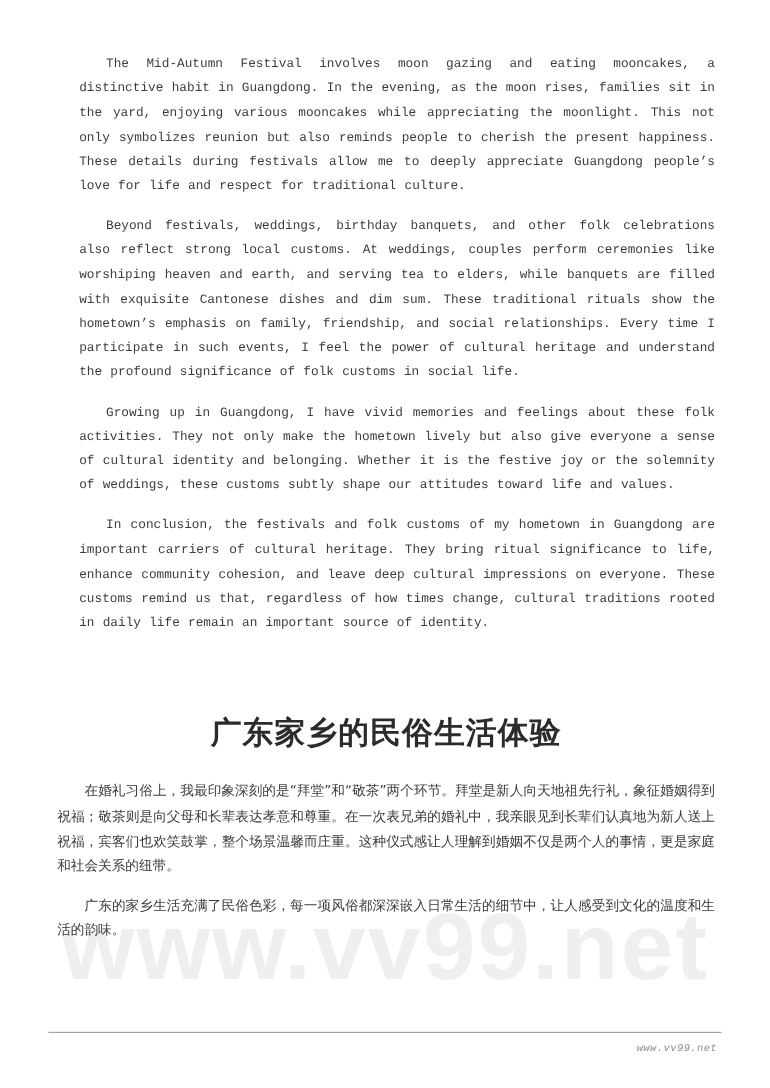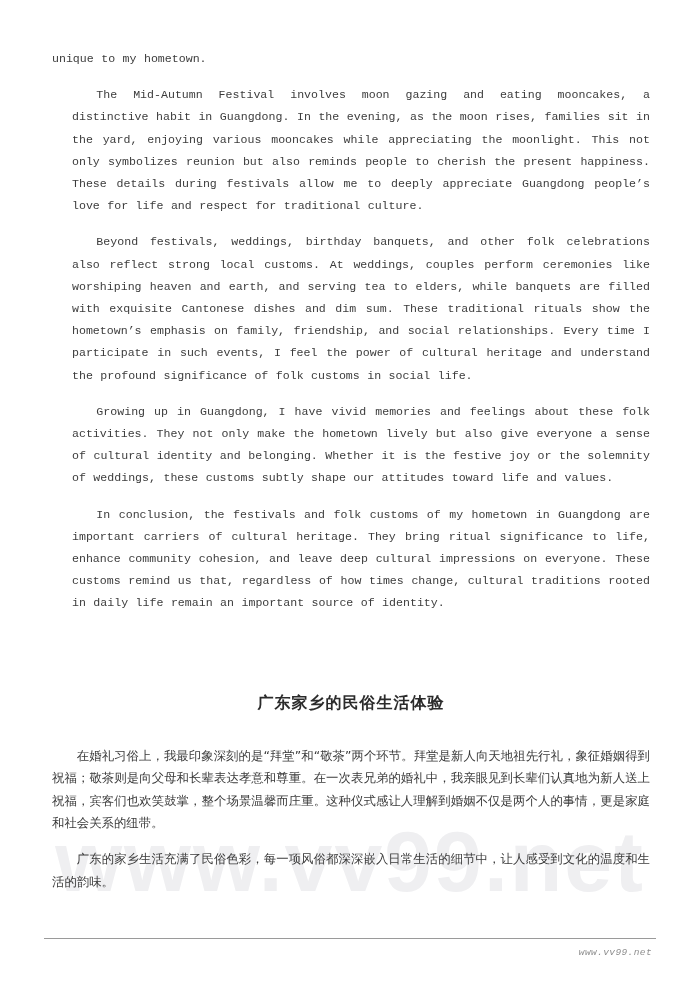--- a/index.html
+++ b/index.html
@@ -62,21 +62,21 @@
     text-indent: 2.1em;
     margin-left: 20px;
   }
 
   
   h1.cn-title {
     margin: 0;
     padding: 0;
     font-family: "DejaVu Sans", "Liberation Sans", sans-serif;
     font-weight: 700;
-    font-size: 16px;
+    font-size: 28px;
     line-height: 28px;
     text-align: center;
     color: #2b2b2b;
     letter-spacing: 1px;
   }
   .title-block {
     margin-top: 74px;
     margin-bottom: 28px;
   }
 
@@ -128,21 +128,20 @@
 </style>
 </head>
 <body>
 
 <div class="page">
 
   <div class="watermark">www.vv99.net</div>
 
   <div class="content">
 
-    <p class="en first-line-none">unique to my hometown.</p>
 
     <p class="en indent">The Mid-Autumn Festival involves moon gazing and eating mooncakes, a distinctive habit in Guangdong. In the evening, as the moon rises, families sit in the yard, enjoying various mooncakes while appreciating the moonlight. This not only symbolizes reunion but also reminds people to cherish the present happiness. These details during festivals allow me to deeply appreciate Guangdong people’s love for life and respect for traditional culture.</p>
 
     <p class="en indent">Beyond festivals, weddings, birthday banquets, and other folk celebrations also reflect strong local customs. At weddings, couples perform ceremonies like worshiping heaven and earth, and serving tea to elders, while banquets are filled with exquisite Cantonese dishes and dim sum. These traditional rituals show the hometown’s emphasis on family, friendship, and social relationships. Every time I participate in such events, I feel the power of cultural heritage and understand the profound significance of folk customs in social life.</p>
 
     <p class="en indent">Growing up in Guangdong, I have vivid memories and feelings about these folk activities. They not only make the hometown lively but also give everyone a sense of cultural identity and belonging. Whether it is the festive joy or the solemnity of weddings, these customs subtly shape our attitudes toward life and values.</p>
 
     <p class="en indent">In conclusion, the festivals and folk customs of my hometown in Guangdong are important carriers of cultural heritage. They bring ritual significance to life, enhance community cohesion, and leave deep cultural impressions on everyone. These customs remind us that, regardless of how times change, cultural traditions rooted in daily life remain an important source of identity.</p>
 
     <div class="title-block">

